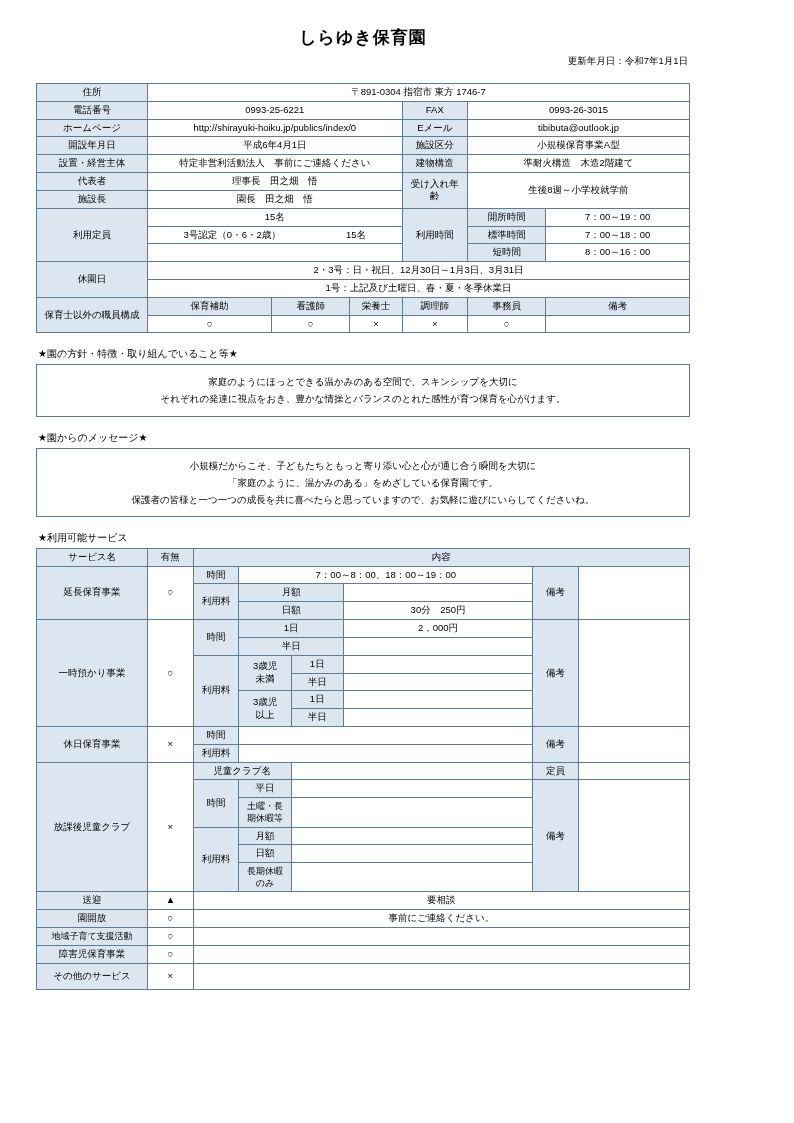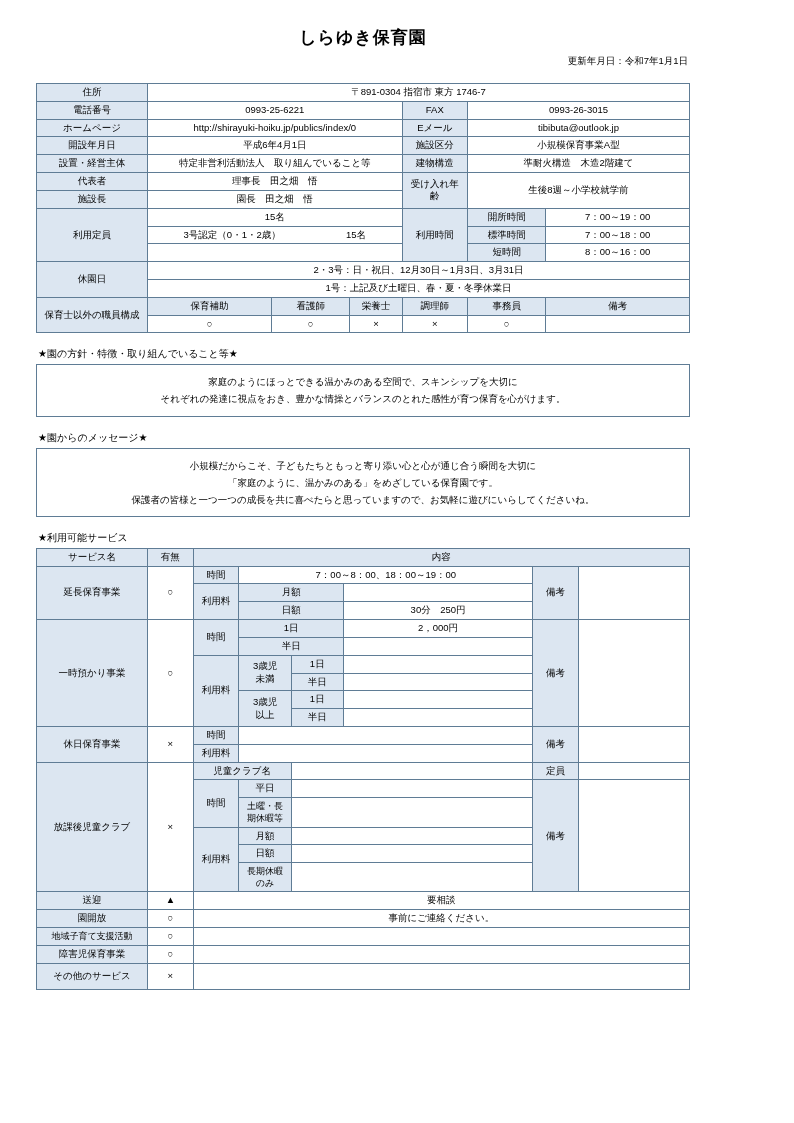--- a/index.html
+++ b/index.html
@@ -108,21 +108,21 @@
         <td class="lft" colspan="2">tibibuta@outlook.jp</td>
       </tr>
       <tr>
         <td class="hdr">開設年月日</td>
         <td class="lft" colspan="3">平成6年4月1日</td>
         <td class="hdr">施設区分</td>
         <td class="lft" colspan="2">小規模保育事業A型</td>
       </tr>
       <tr>
         <td class="hdr">設置・経営主体</td>
-        <td class="lft" colspan="3">特定非営利活動法人　取り組んでいること等</td>
+        <td class="lft" colspan="3">特定非営利活動法人　事前にご連絡ください</td>
         <td class="hdr">建物構造</td>
         <td class="lft" colspan="2">準耐火構造　木造2階建て</td>
       </tr>
       <tr>
         <td class="hdr">代表者</td>
         <td class="lft" colspan="3">理事長　田之畑　悟</td>
         <td class="hdr" rowspan="2">受け入れ年齢</td>
         <td class="lft" colspan="2" rowspan="2">生後8週～小学校就学前</td>
       </tr>
       <tr>
@@ -131,21 +131,21 @@
       </tr>
       <tr>
         <td class="hdr" rowspan="3">利用定員</td>
         <td class="lft" colspan="3">15名</td>
         <td class="hdr" rowspan="3">利用時間</td>
         <td class="hdr">開所時間</td>
         <td class="lft">7：00～19：00</td>
       </tr>
       <tr>
         <td class="lft" colspan="3" style="padding-left:4px;">
-          <span>3号認定（0・1・2歳）</span>
+          <span>3号認定（0・6・2歳）</span>
           <span style="display:inline-block;width:60px;"></span>
           <span>15名</span>
         </td>
         <td class="hdr">標準時間</td>
         <td class="lft">7：00～18：00</td>
       </tr>
       <tr>
         <td class="lft" colspan="3"></td>
         <td class="hdr">短時間</td>
         <td class="lft">8：00～16：00</td>

